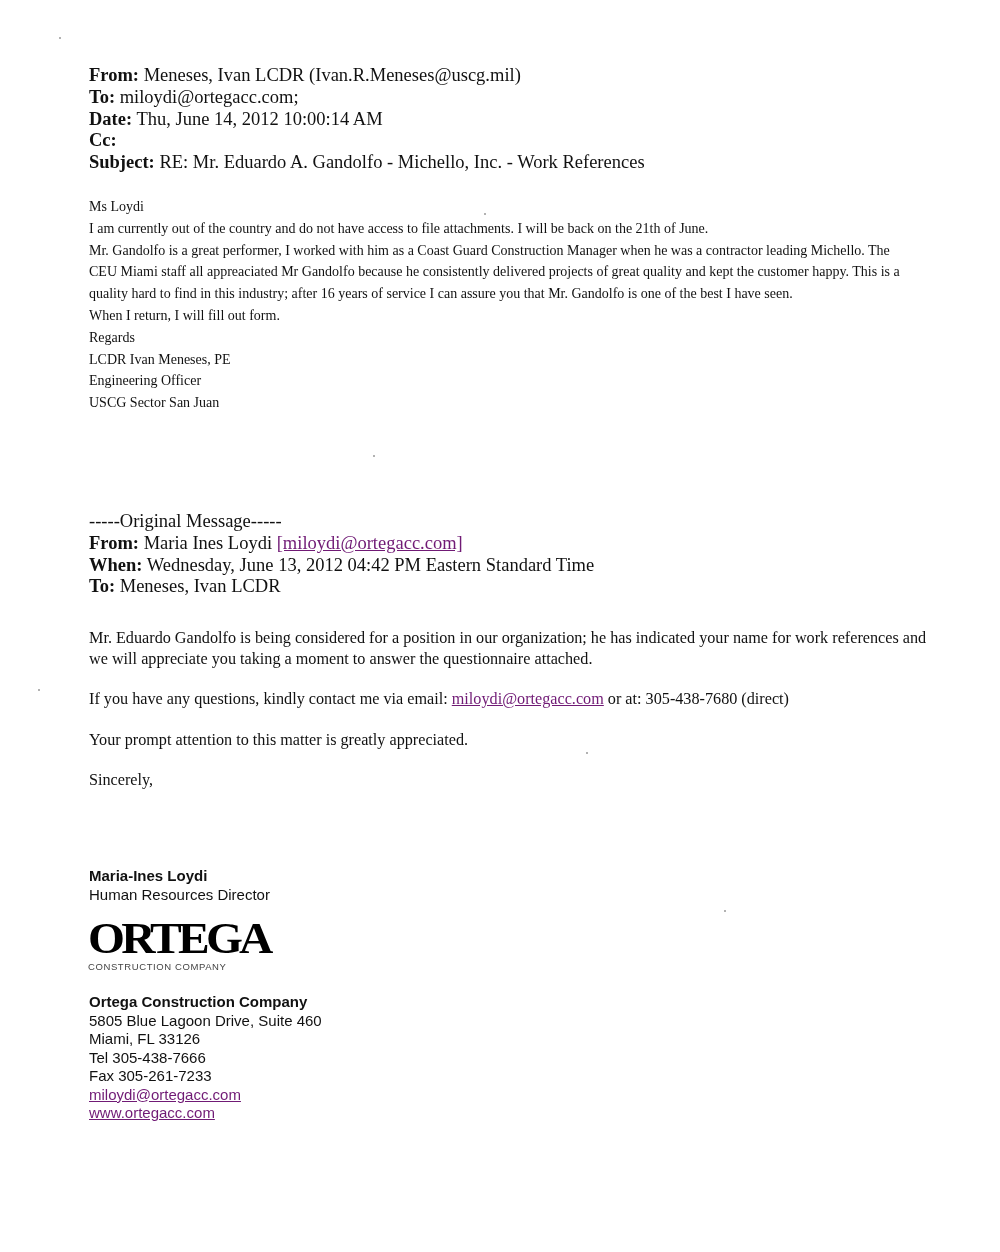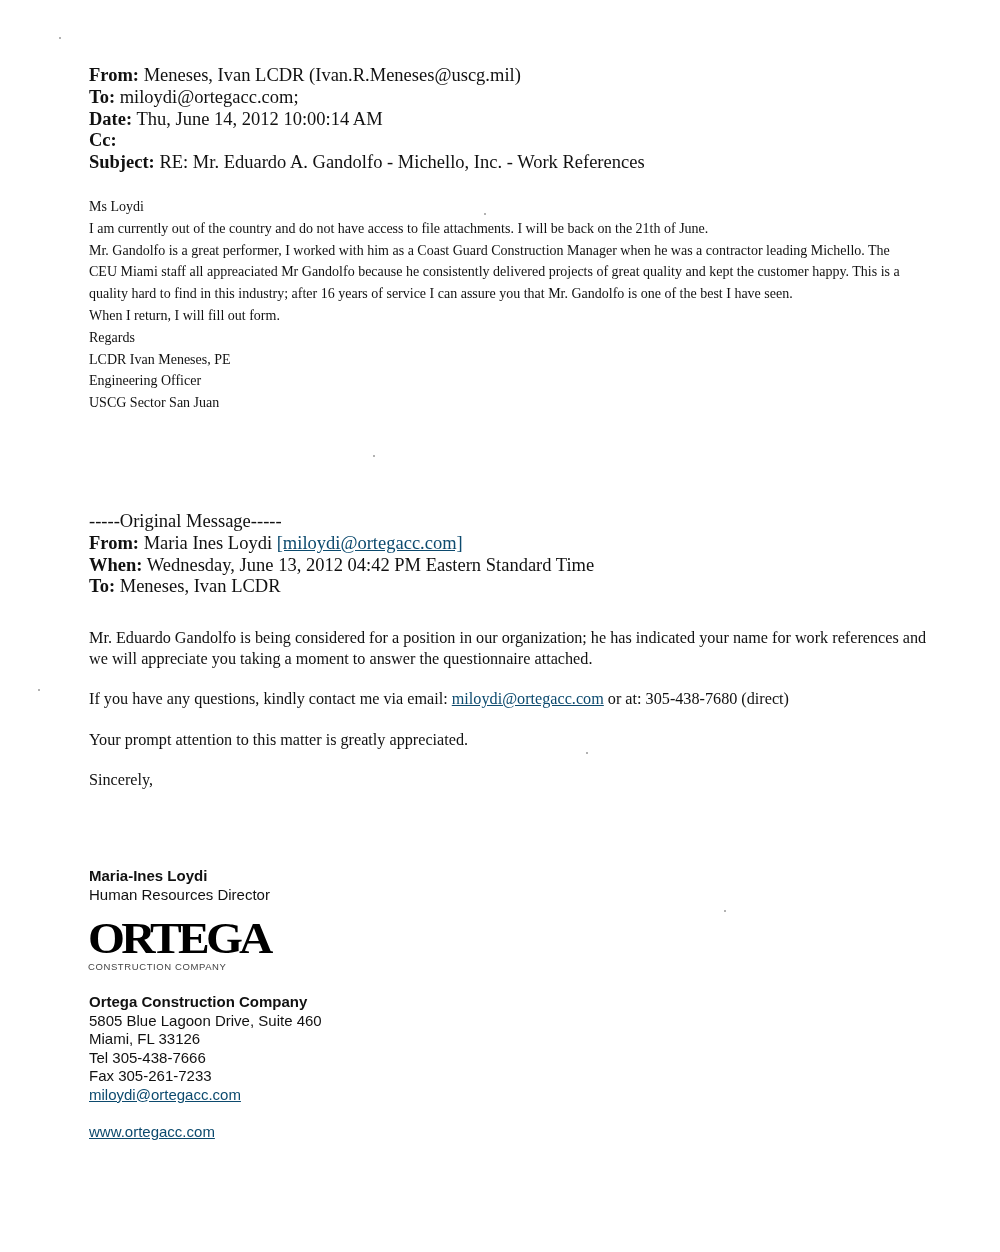--- a/index.html
+++ b/index.html
@@ -15,32 +15,32 @@
 
     .reply { top: 196px; font-size: 14px; line-height: 21.8px; width: 830px; }
     .reply p { margin: 0; }
     .reply .sig-line { white-space: nowrap; }
 
     .orig { top: 483px; font-size: 18.5px; line-height: 21.8px; width: 880px; margin-top: 28px; }
     .orig .row { white-space: nowrap; }
 
     .body2 { top: 628px; font-size: 16.2px; line-height: 20.5px; width: 840px; }
     .body2 p { margin: 0 0 20px 0; }
-    .link { text-decoration: underline; color: #0c4a6e; }
+    .link { text-decoration: underline; color: #701a75; }
 
     .sig { top: 866px; font-size: 15px; line-height: 19px; }
     .sig .name { font-weight: bold; }
 
     .logo { position: absolute; left: 88px; top: 919px; width: 160px; }
     .logo-word { font-family: "Liberation Serif", "DejaVu Serif", serif; font-weight: bold; font-size: 44px; line-height: 40px; letter-spacing: -3.5px; transform: scaleX(1.08); transform-origin: left; color: #000; }
     .logo-sub { font-family: "Liberation Sans", "DejaVu Sans", sans-serif; font-size: 9.5px; letter-spacing: 0.6px; color: #444; margin-top: 2px; white-space: nowrap; }
 
     .company { top: 993px; font-size: 15px; line-height: 18.5px; }
     .company .cname { font-weight: bold; }
-    .company .web { margin-top: 19px; display: block; }
+    .company .web { display: block; }
 
     .speck { position: absolute; width: 2px; height: 2px; background: #999; border-radius: 1px; }
   </style>
 </head>
 <body>
 
 <div class="page">
 
   <div class="block hdr serif">
     <div class="row">

